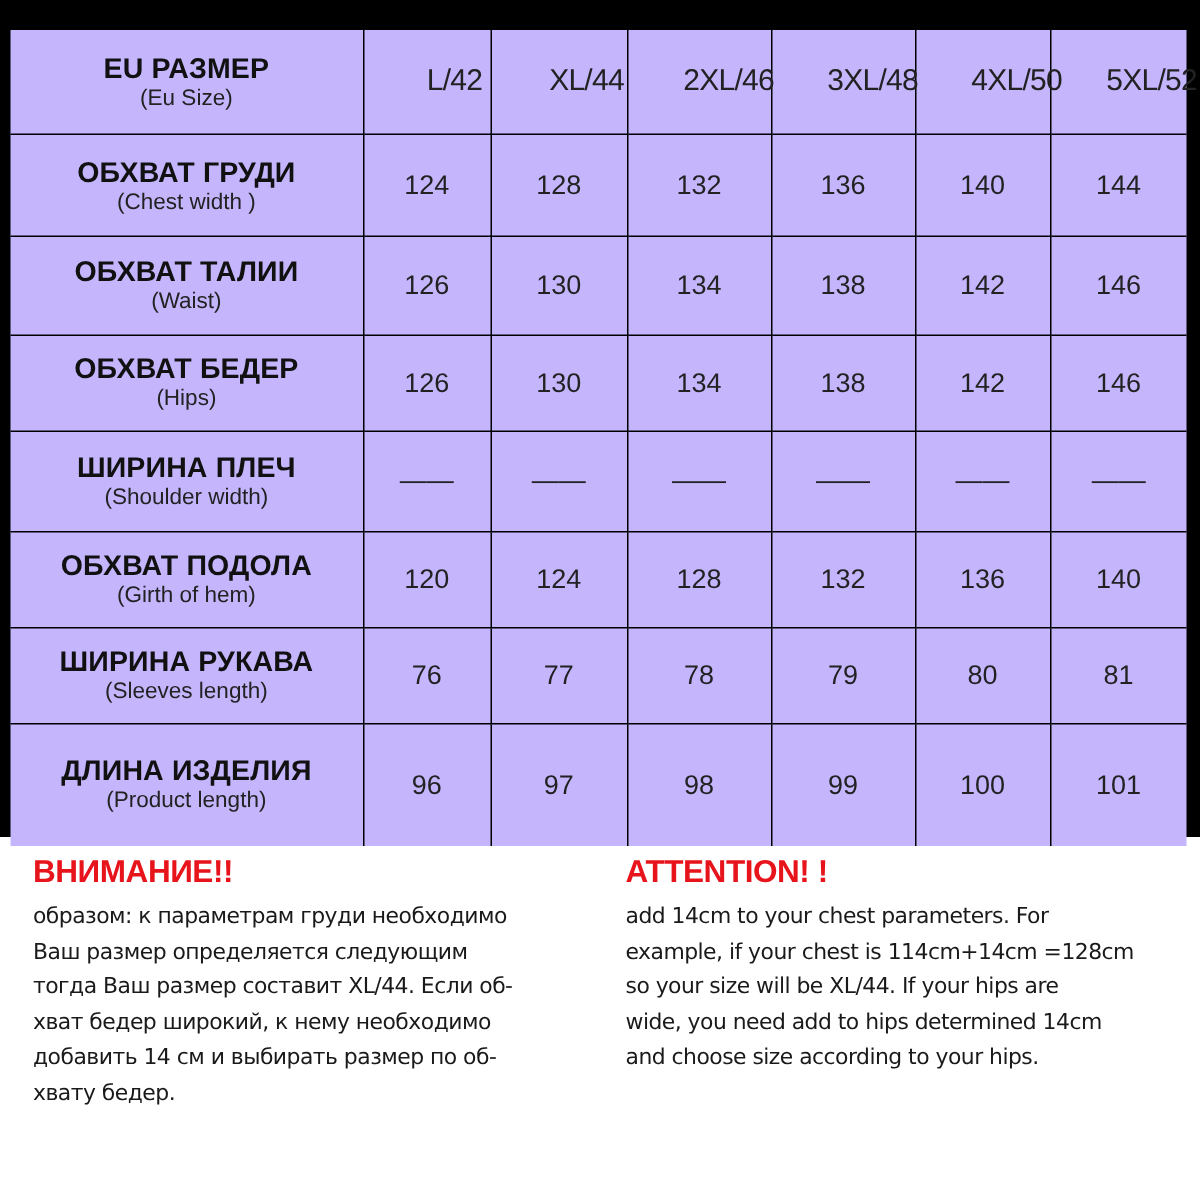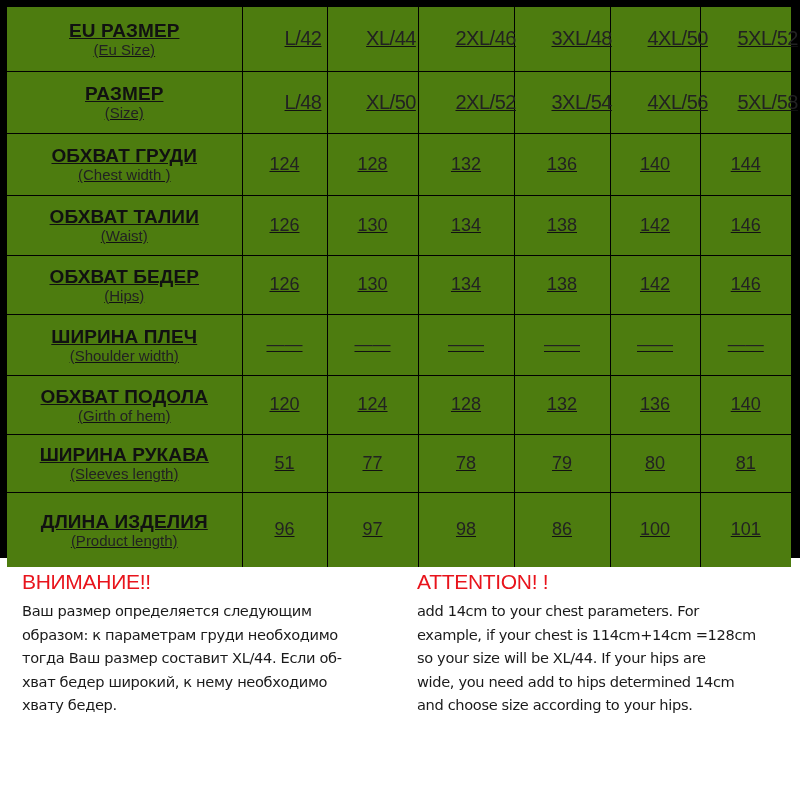--- a/index.html
+++ b/index.html
@@ -4,22 +4,22 @@
   <style>
     * { box-sizing: border-box; margin: 0; padding: 0; }
     html, body { width: 800px; height: 800px; background: #ffffff; overflow: hidden; }
     body { position: relative; font-family: "Liberation Sans", sans-serif; color: #111; }
 
     .frame {
       position: absolute; left: 0; top: 0; width: 800px; height: 558px;
       background: #000;
     }
     table.size-table {
-      position: absolute; left: 7px; top: 7px; width: 784px; height: 544px;
-      border-collapse: collapse; background: #4d7c0f; table-layout: fixed; text-decoration: underline;
+      position: absolute; left: 7px; top: 20px; width: 784px; height: 544px;
+      border-collapse: collapse; background: #c4b5fd; table-layout: fixed;
     }
     table.size-table td {
       border: 1.5px solid #000;
       text-align: center; vertical-align: middle;
       padding: 0;
     }
     table.size-table tr:first-child td { border-top: none; }
     table.size-table tr:last-child td { border-bottom: none; }
     table.size-table td:first-child { border-left: none; }
     table.size-table td:last-child { border-right: none; }
@@ -35,21 +35,21 @@
     .val.size { font-size: 20px; letter-spacing: -0.5px; margin-left: 37px; }
 
     .note {
       position: absolute; top: 568px;
       font-family: "DejaVu Sans", sans-serif;
     }
     .note.ru { left: 22px; width: 385px; }
     .note.en { left: 417px; width: 383px; }
     .note h2 {
       font-family: "Liberation Sans", sans-serif;
-      color: #e8141c; font-size: 21px; font-weight: normal; line-height: 28px;
+      color: #e8141c; font-size: 21px; font-weight: bold; line-height: 28px;
       margin-bottom: 3px; letter-spacing: -0.3px;
     }
     .note p {
       font-size: 14.6px; line-height: 23.5px; color: #1a1a1a; letter-spacing: -0.35px;
     }
     .note p span { display: block; white-space: nowrap; }
   </style>
 </head>
 <body>
 
@@ -70,32 +70,20 @@
         <td>
           <span class="lbl-ru">EU РАЗМЕР</span>
           <span class="lbl-en">(Eu Size)</span>
         </td>
         <td><span class="val size">L/42</span></td>
         <td><span class="val size">XL/44</span></td>
         <td><span class="val size">2XL/46</span></td>
         <td><span class="val size">3XL/48</span></td>
         <td><span class="val size">4XL/50</span></td>
         <td><span class="val size">5XL/52</span></td>
-      </tr>
-      <tr style="height: 62px;">
-        <td>
-          <span class="lbl-ru">РАЗМЕР</span>
-          <span class="lbl-en">(Size)</span>
-        </td>
-        <td><span class="val size">L/48</span></td>
-        <td><span class="val size">XL/50</span></td>
-        <td><span class="val size">2XL/52</span></td>
-        <td><span class="val size">3XL/54</span></td>
-        <td><span class="val size">4XL/56</span></td>
-        <td><span class="val size">5XL/58</span></td>
       </tr>
       <tr style="height: 62px;">
         <td>
           <span class="lbl-ru">ОБХВАТ ГРУДИ</span>
           <span class="lbl-en">(Chest width )</span>
         </td>
         <td><span class="val">124</span></td>
         <td><span class="val">128</span></td>
         <td><span class="val">132</span></td>
         <td><span class="val">136</span></td>
@@ -148,49 +136,50 @@
         <td><span class="val">128</span></td>
         <td><span class="val">132</span></td>
         <td><span class="val">136</span></td>
         <td><span class="val">140</span></td>
       </tr>
       <tr style="height: 58px;">
         <td>
           <span class="lbl-ru">ШИРИНА РУКАВА</span>
           <span class="lbl-en">(Sleeves length)</span>
         </td>
-        <td><span class="val">51</span></td>
+        <td><span class="val">76</span></td>
         <td><span class="val">77</span></td>
         <td><span class="val">78</span></td>
         <td><span class="val">79</span></td>
         <td><span class="val">80</span></td>
         <td><span class="val">81</span></td>
       </tr>
       <tr style="height: 75px; padding-left: 24px;">
         <td>
           <span class="lbl-ru">ДЛИНА ИЗДЕЛИЯ</span>
           <span class="lbl-en">(Product length)</span>
         </td>
         <td><span class="val">96</span></td>
         <td><span class="val">97</span></td>
         <td><span class="val">98</span></td>
-        <td><span class="val">86</span></td>
+        <td><span class="val">99</span></td>
         <td><span class="val">100</span></td>
         <td><span class="val">101</span></td>
       </tr>
     </tbody>
 </table>
 
 <div class="note ru">
   <h2>ВНИМАНИЕ!!</h2>
   <p>
+    <span>образом: к параметрам груди необходимо</span>
     <span>Ваш размер определяется следующим</span>
-    <span>образом: к параметрам груди необходимо</span>
     <span>тогда Ваш размер составит XL/44. Если об-</span>
     <span>хват бедер широкий, к нему необходимо</span>
+    <span>добавить 14 см и выбирать размер по об-</span>
     <span>хвату бедер.</span>
   </p>
 </div>
 
 <div class="note en">
   <h2>ATTENTION! !</h2>
   <p>
     <span>add 14cm to your chest parameters. For</span>
     <span>example, if your chest is 114cm+14cm =128cm</span>
     <span>so your size will be XL/44. If your hips are</span>

